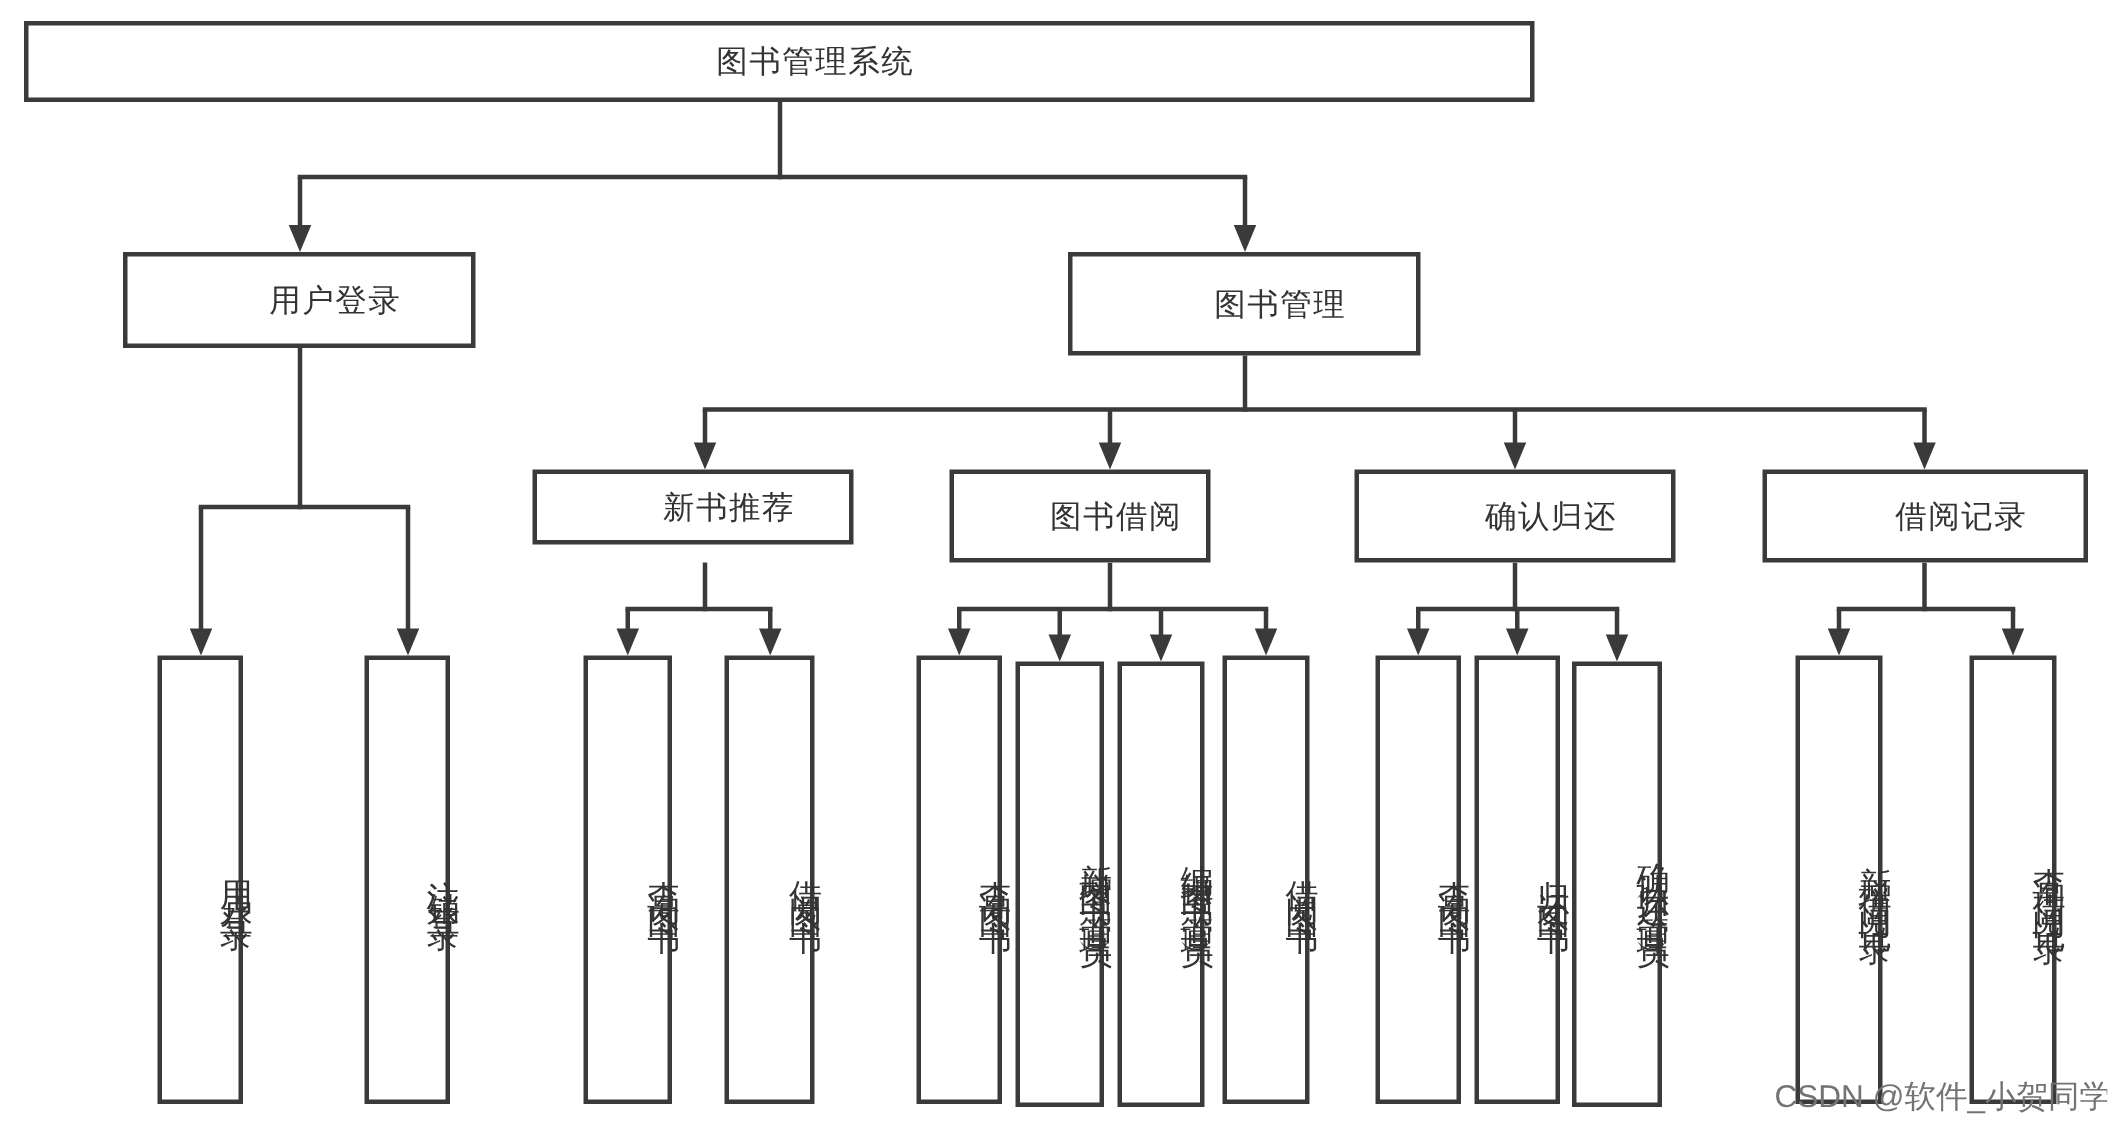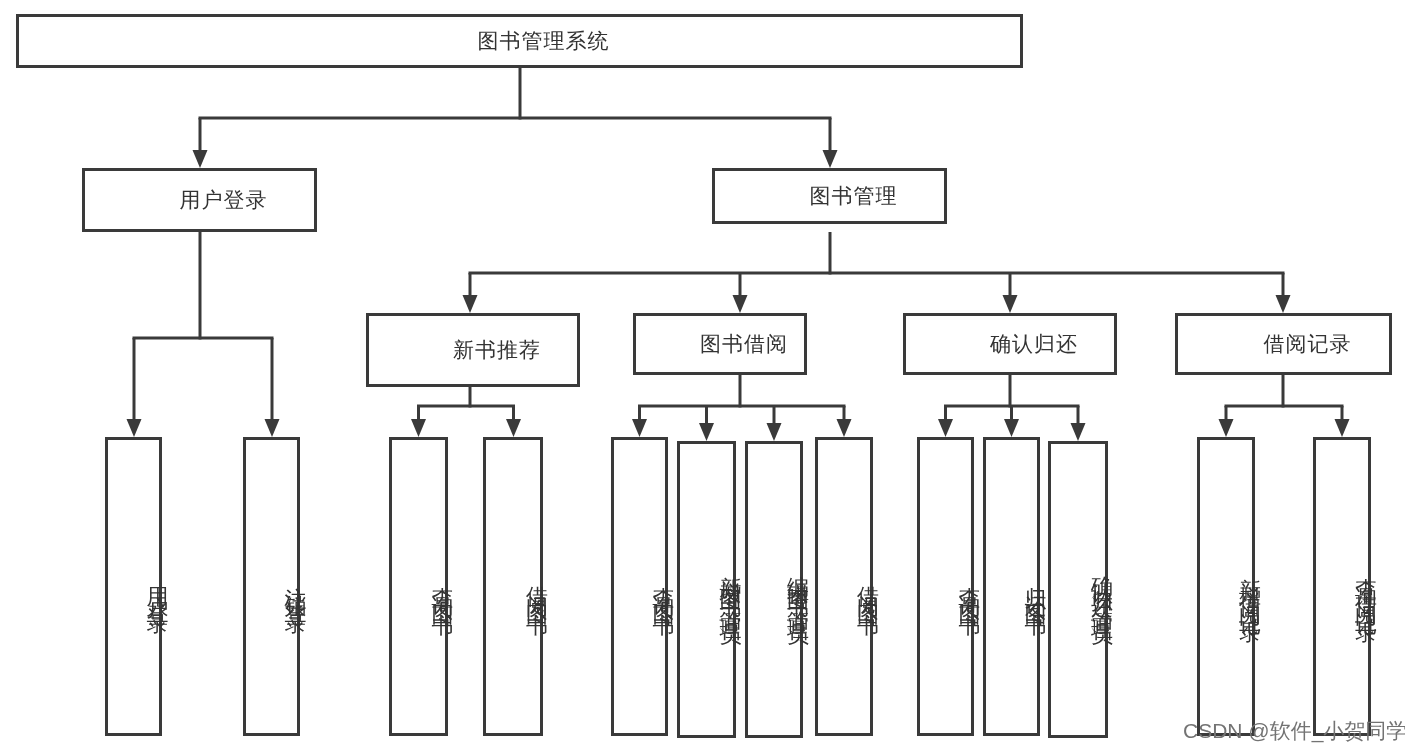--- a/index.html
+++ b/index.html
@@ -140,25 +140,25 @@
     </g>
   </svg>
 
   <div class="node" style="left:16px; top:14px; width:1007px; height:54px;">
     <span class="lbl">图书管理系统</span>
   </div>
 
   <div class="node" style="left:82px; top:168px; width:235px; height:64px;">
     <span class="lbl">用户登录</span>
   </div>
-  <div class="node" style="left:712px; top:168px; width:235px; height:56px;">
+  <div class="node" style="left:712px; top:168px; width:235px; height:69px;">
     <span class="lbl">图书管理</span>
   </div>
 
-  <div class="node" style="left:366px; top:313px; width:214px; height:74px;">
+  <div class="node" style="left:355px; top:313px; width:214px; height:50px;">
     <span class="lbl">新书推荐</span>
   </div>
   <div class="node" style="left:633px; top:313px; width:174px; height:62px;">
     <span class="lbl">图书借阅</span>
   </div>
   <div class="node" style="left:903px; top:313px; width:214px; height:62px;">
     <span class="lbl">确认归还</span>
   </div>
   <div class="node" style="left:1175px; top:313px; width:217px; height:62px;">
     <span class="lbl">借阅记录</span>

